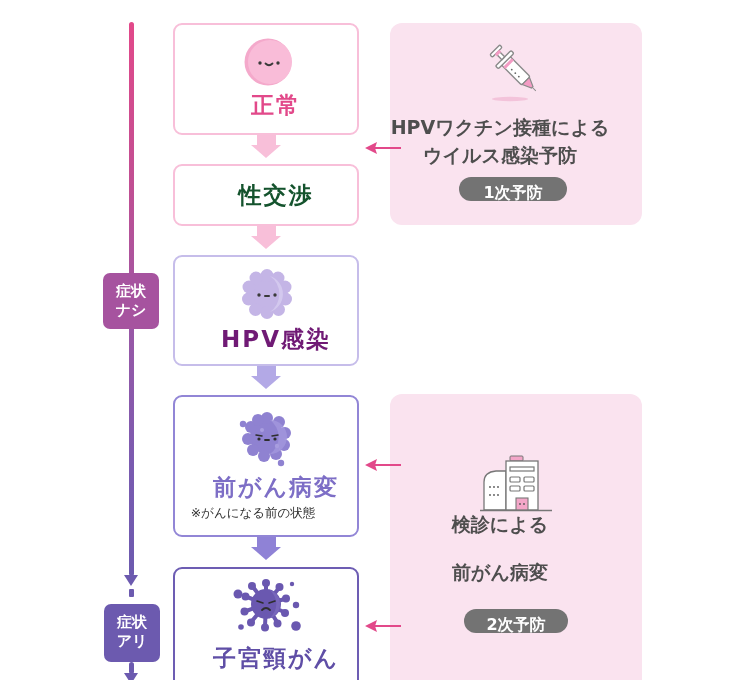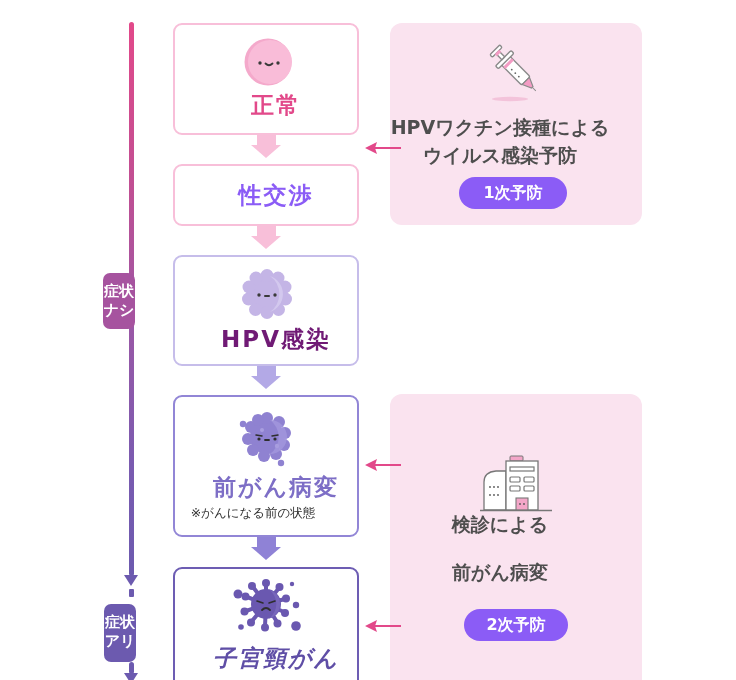--- a/index.html
+++ b/index.html
@@ -8,56 +8,56 @@
   .abs { position:absolute; }
 
   
   .tl-line { position:absolute; left:129px; width:5px; border-radius:3px; }
   .tl-main { top:22px; height:554px;
     background:linear-gradient(to bottom,#e2498a 0%,#c04f93 30%,#9a58a6 55%,#7a5bb0 80%,#6c5aaf 100%); }
   .tl-head { position:absolute; left:124px; width:0; height:0;
     border-left:7.5px solid transparent; border-right:7.5px solid transparent; border-top:11px solid #6c5aaf; }
   .tl-dash { top:589px; height:8px; background:#6c5aaf; border-radius:1px; }
   .tl-tail { top:662px; height:12px; background:#6c5aaf; }
-  .sym-badge { position:absolute; width:32px; border-radius:7px; color:#fff; font-weight:bold;
+  .sym-badge { position:absolute; width:56px; border-radius:7px; color:#fff; font-weight:bold;
     font-size:15px; line-height:19px; text-align:center; padding-top:9px; box-sizing:border-box; }
   .sym-none { left:103px; top:273px; height:56px; background:#a6539f; }
   .sym-yes  { left:104px; top:604px; height:58px; background:#6c5aaf; }
 
   
   .stage { position:absolute; left:173px; width:186px; box-sizing:border-box; border-radius:9px;
            background:#fff; border:2.5px solid; }
   .s1 { top:23px;  height:112px; border-color:#f8bfd9; }
   .s2 { top:164px; height:62px;  border-color:#f8bfd9; }
   .s3 { top:255px; height:111px; border-color:#c6bdea; }
   .s4 { top:395px; height:142px; border-color:#9286d6; }
   .s5 { top:567px; height:140px; border-color:#6d5db3; }
   .stage-label { position:absolute; left:173px; width:206px; text-align:center; font-weight:bold;
                  font-size:23px; letter-spacing:2px; line-height:28px; }
   .l1 { top:91px;  color:#e2498a; }
-  .l2 { top:181px; color:#8b5cf6; }
+  .l2 { top:181px; color:#14532d; }
   .l3 { top:325px; color:#701a75; }
   .l4 { top:473px; color:#7d6ec6; }
-  .l5 { top:644px; color:#5f4ea6;font-style:italic; }
+  .l5 { top:644px; color:#5f4ea6; }
   .stage-note { position:absolute; left:173px; width:160px; top:505px; text-align:center;
                 font-size:12.5px; color:#333; line-height:16px; }
 
   
   .down { position:absolute; left:251px; width:31px; height:24px; }
   .down .shaft { position:absolute; left:6px; top:0; width:19px; height:11px; }
   .down .head { position:absolute; left:0; top:10px; width:0; height:0;
      border-left:15.5px solid transparent; border-right:15.5px solid transparent; border-top:13px solid; }
 
   
   .panel { position:absolute; left:390px; width:252px; background:#fae3ef; border-radius:12px; }
   .p1 { top:23px; height:202px; }
   .p2 { top:394px; height:300px; }
   .panel-text { position:absolute; left:390px; width:220px; text-align:center; font-weight:bold;
                 font-size:19px; color:#4e4e4e; line-height:24px; }
-  .prev-badge { position:absolute; height:32px; border-radius:16px; background:#8b5cf6; color:#fff;
+  .prev-badge { position:absolute; height:24px; border-radius:16px; background:#737373; color:#fff;
                 font-weight:bold; font-size:16px; line-height:31px; text-align:center; }
 
   
   .left-arrow { position:absolute; left:365px; width:36px; height:14px; }
 </style>
 </head>
 <body>
 
 <div class="tl-line tl-main"></div>
 <div class="tl-head" style="top:575px;"></div>

